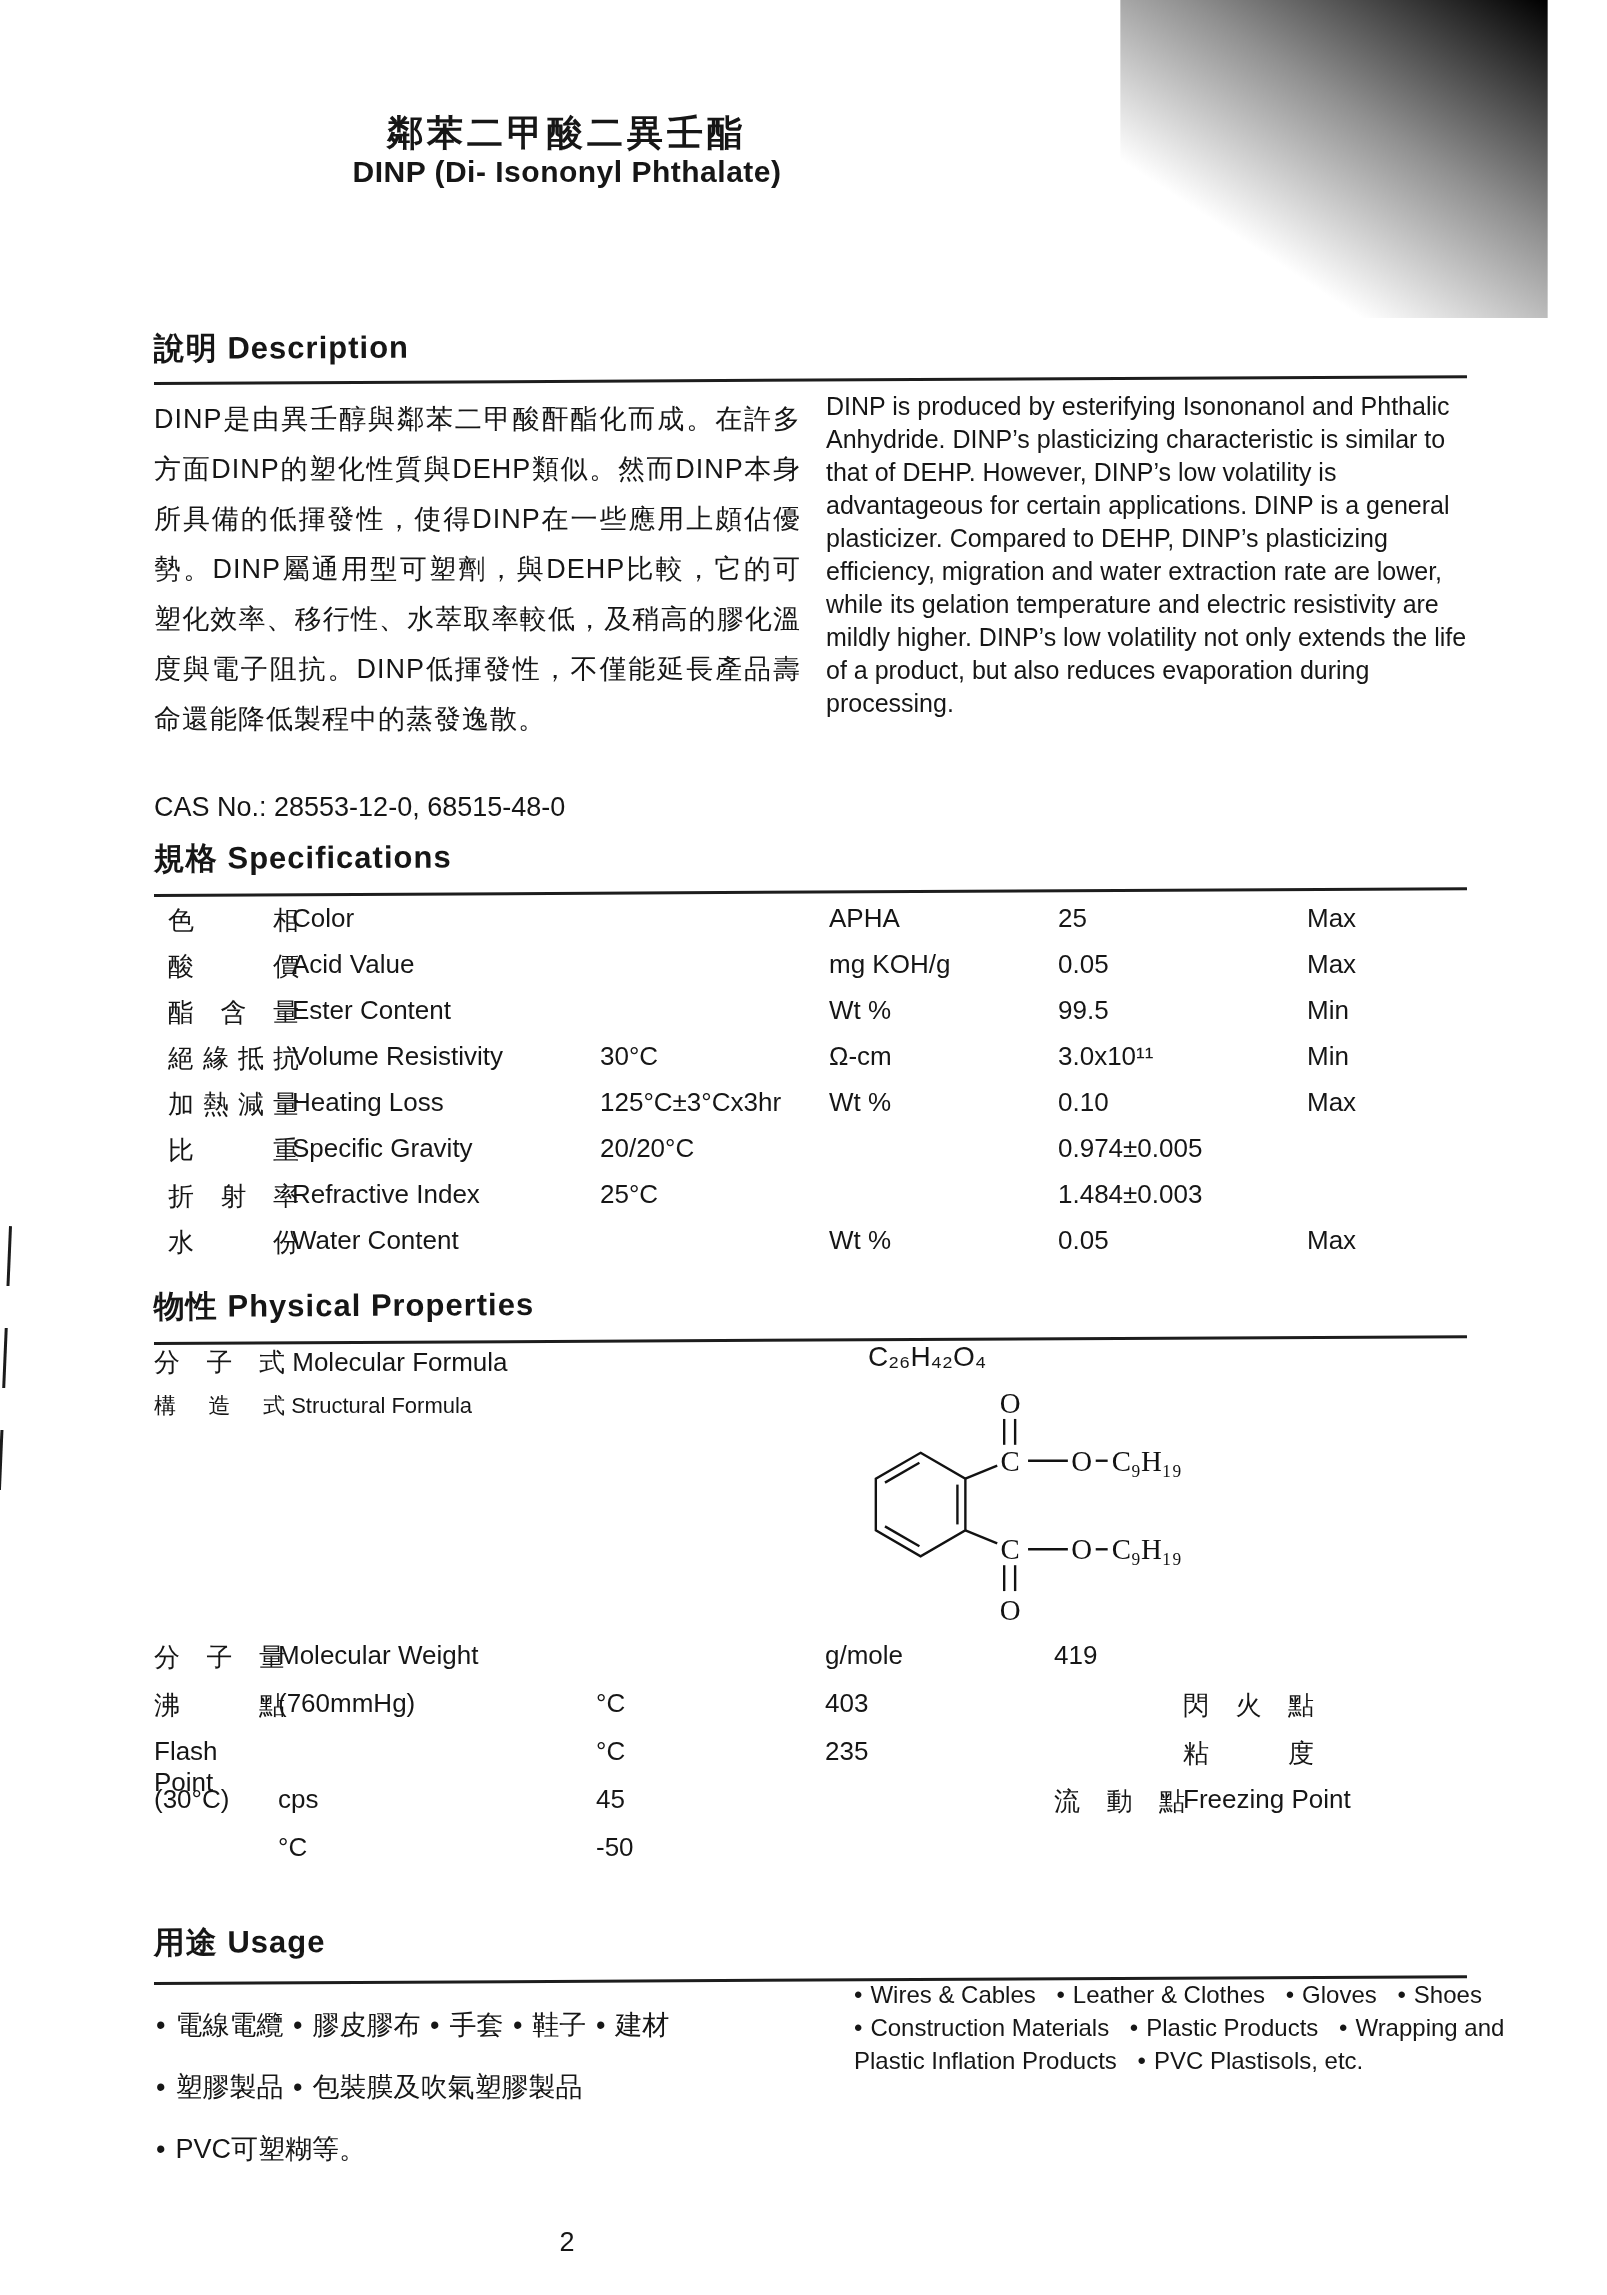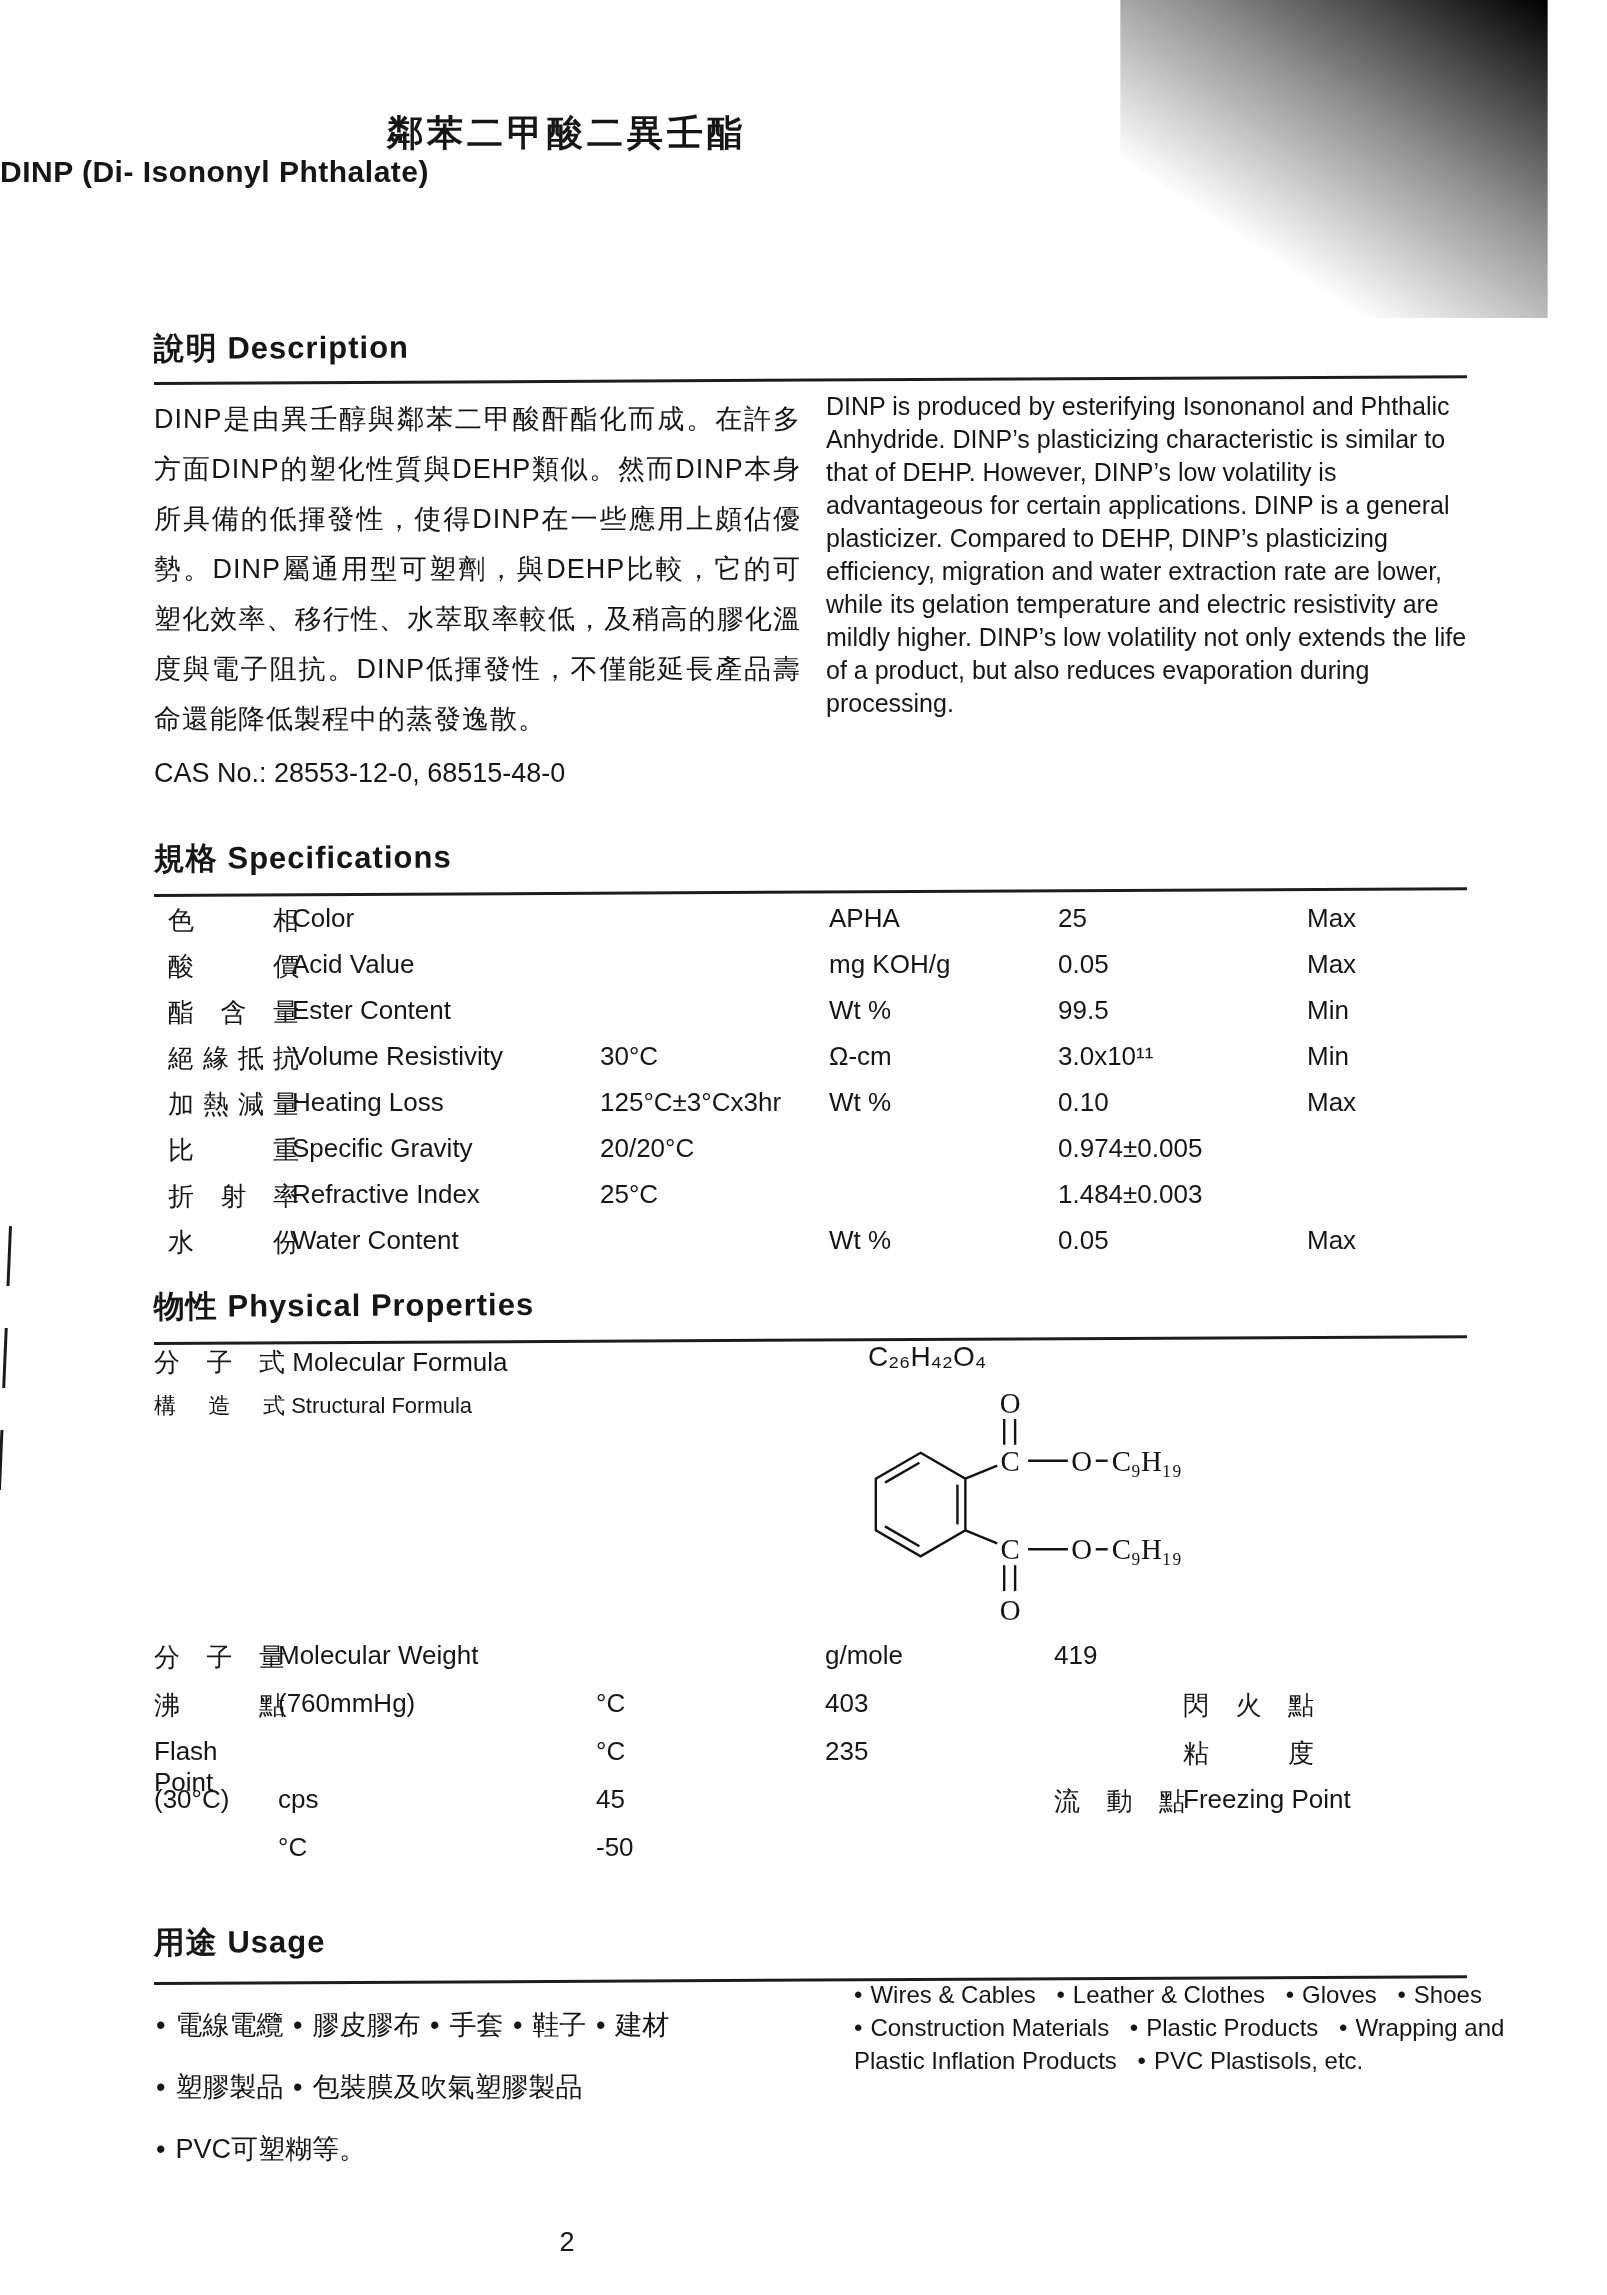--- a/index.html
+++ b/index.html
@@ -1,35 +1,35 @@
 <!DOCTYPE html>
 <html><head>
 <meta charset="utf-8">
 <style>
   html,body{margin:0;padding:0;background:#fff;}
   .page{position:relative;width:1548px;height:2295px;background:#ffffff;overflow:hidden;
         font-family:"Liberation Sans","DejaVu Sans",sans-serif;color:#161616;}
   
   .title-zh{position:absolute;top:109px;left:0;width:1134px;text-align:center;
             font-size:36px;font-weight:bold;letter-spacing:4px;}
-  .title-en{position:absolute;top:155px;left:0;width:1134px;text-align:left;
+  .title-en{position:absolute;top:155px;left:0;width:1134px;text-align:center;
             font-size:30px;font-weight:bold;letter-spacing:0.5px;}
   
   .sect{position:absolute;left:154px;width:1313px;border-bottom:3px solid #1d1d1d;
         transform:rotate(-0.30deg);transform-origin:0 100%;}
   .sect h2{margin:0;font-size:31px;font-weight:bold;letter-spacing:1px;}
   #sect-desc{top:328px;padding-bottom:12px;}
   #sect-spec{top:838px;padding-bottom:14px;}
   #sect-phys{top:1286px;padding-bottom:14px;}
   #sect-usage{top:1922px;padding-bottom:18px;}
   
   .desc-zh{position:absolute;top:394px;left:154px;width:647px;font-size:27px;line-height:50px;
            text-align:justify;letter-spacing:1px;}
   .desc-en{position:absolute;top:390px;left:826px;width:652px;font-size:25px;line-height:33px;}
-  .cas{position:absolute;top:758px;left:154px;font-size:27px;}
+  .cas{position:absolute;top:792px;left:154px;font-size:27px;}
   
   .spec-table{position:absolute;top:903px;left:168px;width:1323px;display:grid;
               grid-template-columns:124px 308px 229px 229px 249px 1fr;grid-auto-rows:46px;
               font-size:26px;}
   .spec-table span{white-space:nowrap;}
   .zh-just{display:inline-block;width:131px;text-align:justify;text-align-last:justify;}
   
   .phys-formula-row{position:absolute;top:1345px;left:154px;font-size:26px;}
   .phys-structure-row{position:absolute;top:1391px;left:154px;font-size:22px;}
   .formula-val{position:absolute;top:1341px;left:868px;font-size:28px;}

